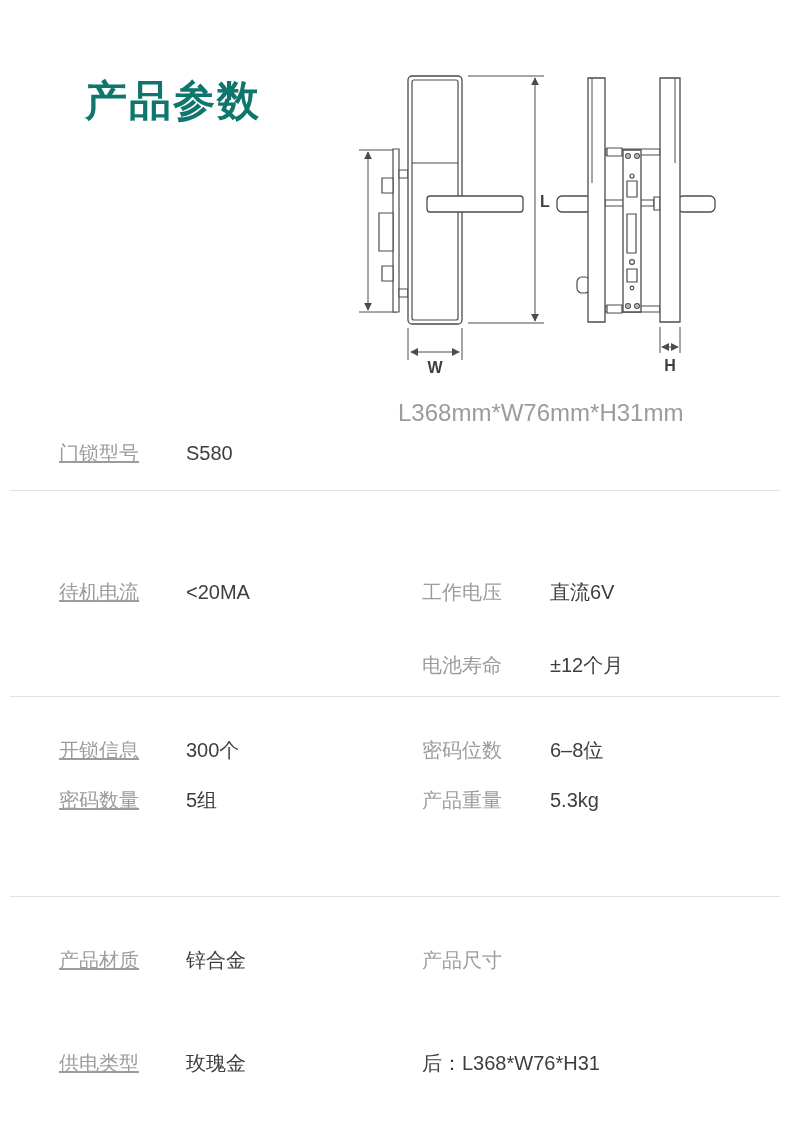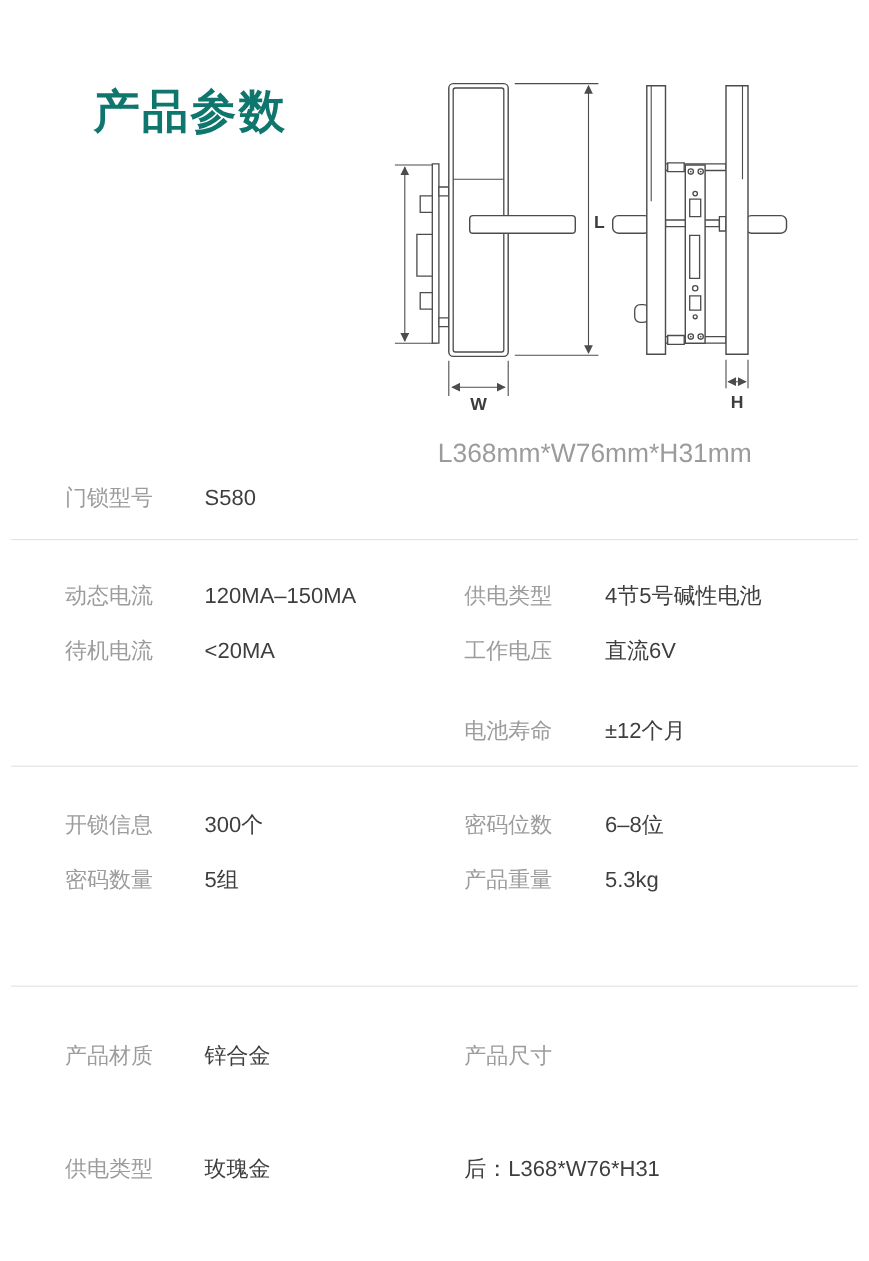--- a/index.html
+++ b/index.html
@@ -13,21 +13,21 @@
     color:#0f766e;letter-spacing:2px;white-space:nowrap;margin-left:22px;
   }
   #dim-caption{
     left:398px;top:399px;font-size:24px;line-height:27px;color:#9b9b9b;
     white-space:nowrap;
   }
   .row{position:absolute;left:0;width:790px;height:26px;line-height:26px;
        font-size:20px;white-space:nowrap;}
   .lbl{position:absolute;color:#9c9c9c;}
   .val{position:absolute;color:#3e3e3e;}
-  .lx{left:59px;}  .lv{left:186px;}
+  .lx{left:59px;text-decoration:underline;}  .lv{left:186px;}
   .rx{left:422px;} .rv{left:550px;}
   .divider{position:absolute;left:10px;width:770px;height:1px;background:#e2e2e2;}
   #diagram{position:absolute;left:340px;top:55px;}
   #diagram *{vector-effect:non-scaling-stroke;}
   .dln{stroke:#4c4c4c;stroke-width:1;fill:none;}
   .dshape{stroke:#4c4c4c;stroke-width:1.3;fill:#ffffff;}
   .dshape2{stroke:#4c4c4c;stroke-width:1.2;fill:#ffffff;}
   .ddot{fill:#4c4c4c;stroke:none;}
   .dtext{fill:#3e3e3e;font-size:16px;font-weight:bold;
          font-family:"Liberation Sans","DejaVu Sans",sans-serif;}
@@ -119,26 +119,20 @@
 
   <div class="abs" id="dim-caption">L368mm*W76mm*H31mm</div>
 
   <div class="row" style="top:440px">
     <span class="lbl lx">门锁型号</span>
     <span class="val lv">S580</span>
   </div>
 
   <div class="divider" style="top:490px"></div>
 
-  <div class="row" style="top:529px">
-    <span class="lbl lx">动态电流</span>
-    <span class="val lv">120MA–150MA</span>
-    <span class="lbl rx">供电类型</span>
-    <span class="val rv">4节5号碱性电池</span>
-  </div>
   <div class="row" style="top:579px">
     <span class="lbl lx">待机电流</span>
     <span class="val lv">&lt;20MA</span>
     <span class="lbl rx">工作电压</span>
     <span class="val rv">直流6V</span>
   </div>
   <div class="row" style="top:652px">
     <span class="lbl rx">电池寿命</span>
     <span class="val rv">±12个月</span>
   </div>

